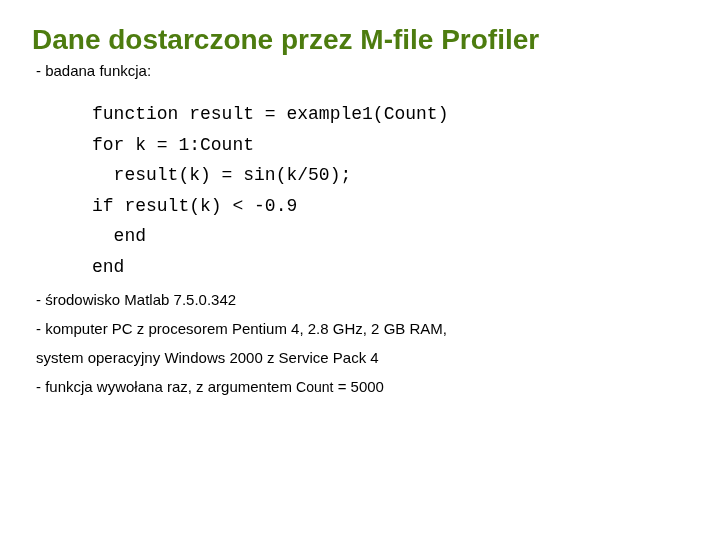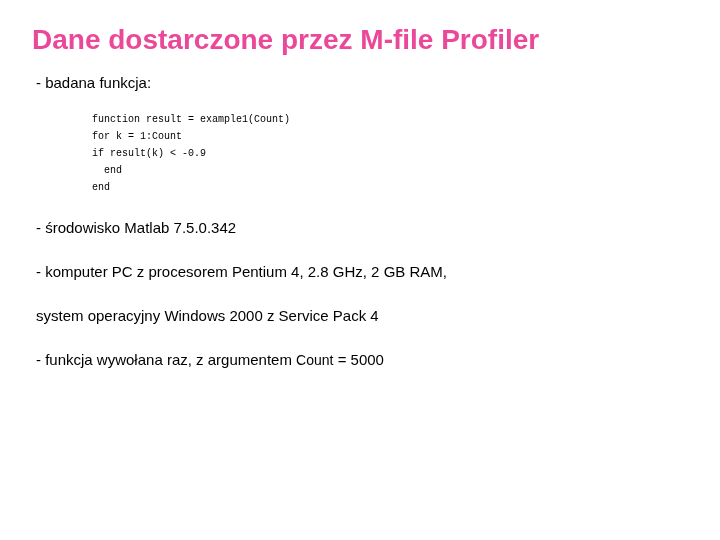--- a/index.html
+++ b/index.html
@@ -13,69 +13,70 @@
       height: 540px;
       background: #ffffff;
       font-family: Arial, Helvetica, sans-serif;
       padding: 24px 32px;
       overflow: hidden;
     }
 
     .page-title {
       font-size: 28px;
       font-weight: bold;
-      color: #ec4899;
-      margin-bottom: 18px;
+      color: #4d7c0f;
+      margin-bottom: 6px;
     }
 
     .section-label {
       font-size: 15px;
       color: #000000;
       margin-bottom: 20px;
       margin-left: 4px;
     }
 
     .code-block {
       font-family: 'Courier New', Courier, monospace;
-      font-size: 10px;
+      font-size: 18px;
       color: #000000;
       margin-left: 60px;
       margin-bottom: 3px;
       line-height: 1.7;
     }
 
     .code-block .line {
       display: block;
       white-space: pre;
     }
 
     .bullet-item {
       font-size: 15px;
       color: #000000;
-      margin-top: 20px;
+      margin-top: 5px;
       margin-left: 4px;
       line-height: 1.6;
     }
 
     .bullet-item .inline-code {
       font-family: Liberation Sans, sans-serif;
       font-size: 14px;
     }
   </style>
 </head>
 <body>
 
 <h1 class="page-title">Dane dostarczone przez M-file Profiler</h1>
 
 <p class="section-label">- badana funkcja:</p>
 
 <div class="code-block">
   <span class="line">function result = example1(Count)</span>
   <span class="line"></span>
   <span class="line">for k = 1:Count</span>
+  <span class="line">  result(k) = sin(k/50);</span>
   <span class="line">if result(k) &lt; -0.9</span>
   <span class="line">  end</span>
   <span class="line">end</span>
 </div>
 
 <p class="bullet-item">- środowisko Matlab 7.5.0.342</p>
 
 <p class="bullet-item">- komputer PC z procesorem Pentium 4, 2.8 GHz, 2 GB RAM,</p>
 
 <p class="bullet-item">  system operacyjny Windows 2000 z Service Pack 4</p>

